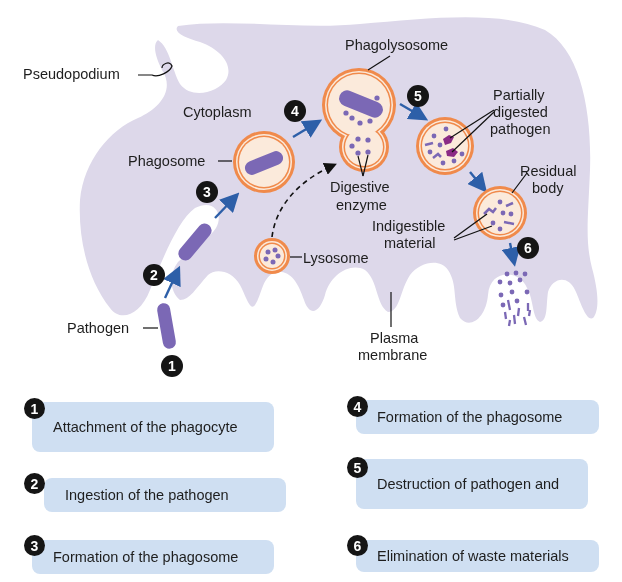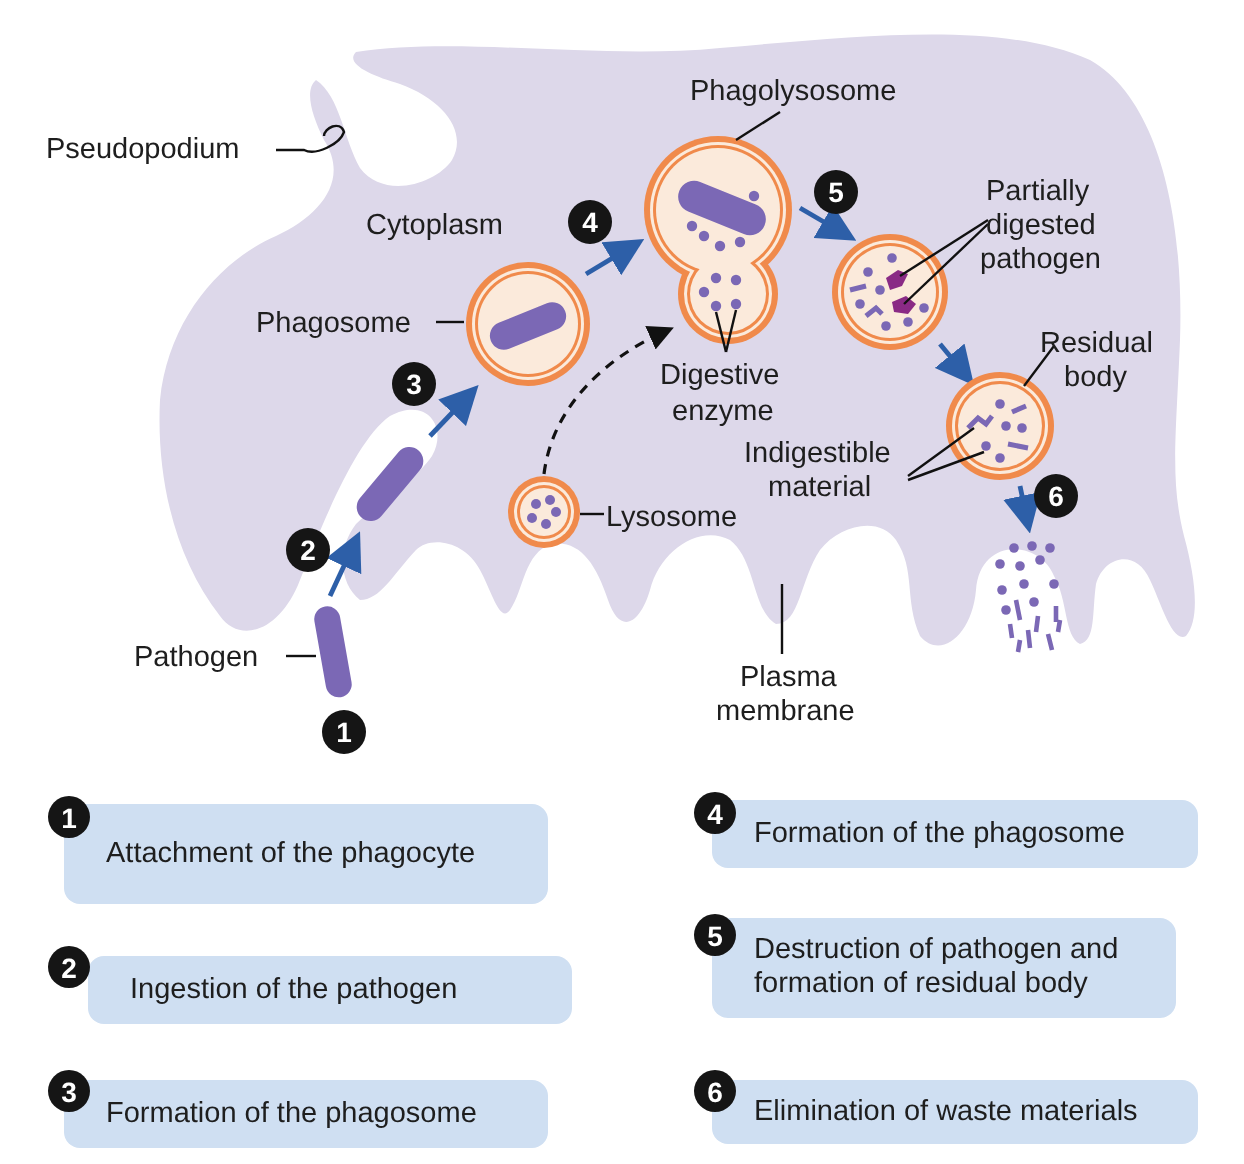--- a/index.html
+++ b/index.html
@@ -218,21 +218,21 @@
     <span>Formation of the phagosome</span>
   </div>
   <div class="step-badge" style="left:24px;top:535px;">3</div>
 
   <div class="step-box" style="left:356px;top:400px;width:243px;height:34px;">
     <span>Formation of the phagosome</span>
   </div>
   <div class="step-badge" style="left:347px;top:396px;">4</div>
 
   <div class="step-box" style="left:356px;top:448px;width:232px;height:50px;margin-top:11px;">
-    <span><span>Destruction of pathogen and</span><br><span>formation of residual body</span></span>
+    <span><span>Destruction of pathogen and</span><br></span>
   </div>
   <div class="step-badge" style="left:347px;top:457px;">5</div>
 
   <div class="step-box" style="left:356px;top:540px;width:243px;height:32px;">
     <span>Elimination of waste materials</span>
   </div>
   <div class="step-badge" style="left:347px;top:535px;">6</div>
 </div>
 
 </body></html>

